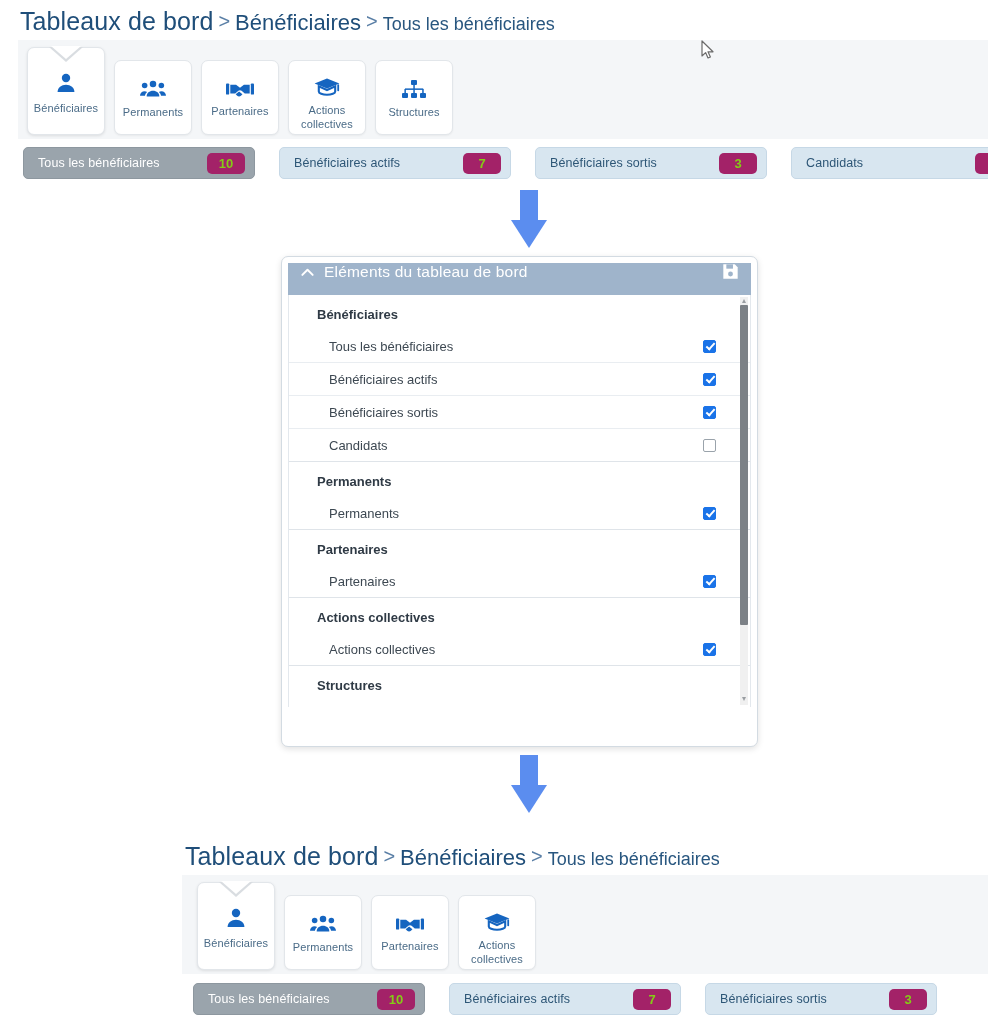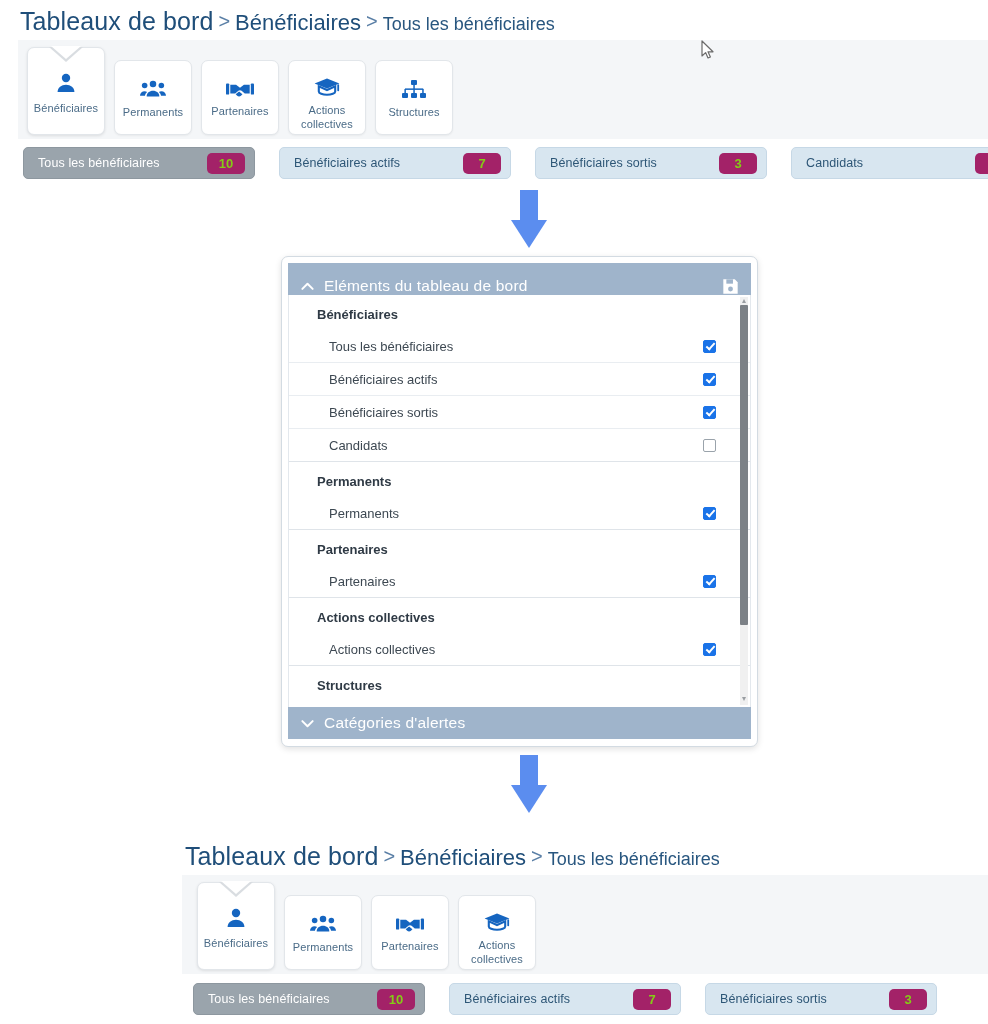--- a/index.html
+++ b/index.html
@@ -85,21 +85,21 @@
     position: absolute;
     background: #ffffff;
     border: 1px solid #d3dbe2;
     border-radius: 7px;
     box-shadow: 0 2px 6px rgba(0,0,0,.12);
     box-sizing: border-box;
     padding: 6px;
   }
   .dlg-bar {
     background: #9fb4cb; color: #ffffff;
-    display: flex; align-items: flex-end; justify-content: space-between;
+    display: flex; align-items: flex-start; justify-content: space-between;
     height: 32px; padding: 0 12px; box-sizing: border-box;
   }
   .dlg-bar-left { display: flex; align-items: center; gap: 9px; }
   .dlg-title { font-size: 15.5px; letter-spacing: .2px; }
   .chev { width: 15px; height: 15px; display:block; }
   .dlg-body {
     position: relative;
     height: 412px; overflow: hidden;
     border-left: 1px solid #e3e8ed; border-right: 1px solid #e3e8ed;
     background: #ffffff;
@@ -307,28 +307,20 @@
         
         
       </div>
 
       <div class="sbar"></div>
       <div class="sarrow" style="top:2px;">▴</div>
       <div class="sthumb"></div>
       <div class="sarrow" style="top:400px;">▾</div>
     </div>
 
-    <div class="dlg-foot">
-      <span class="chev">
-        <svg width="15" height="15" viewBox="0 0 16 16">
-            <path d="M2.5 5.5 L8 11 L13.5 5.5" fill="none" stroke="#ffffff" stroke-width="2.1" stroke-linecap="round" stroke-linejoin="round"></path>
-          </svg>
-      </span>
-      <span class="dlg-title">Catégories d'alertes</span>
-    </div>
   </div>
 
   <div class="arrow" style="left:511px; top:755px; width:36px; height:58px;">
     <div class="shaft"></div>
       <div class="head"></div>
   </div>
 
   <div class="panel-bg" style="left:182px; top:875px; width:806px; height:99px;"></div>
 
   <div class="breadcrumb" style="position:absolute; left:185px; top:842px;">

